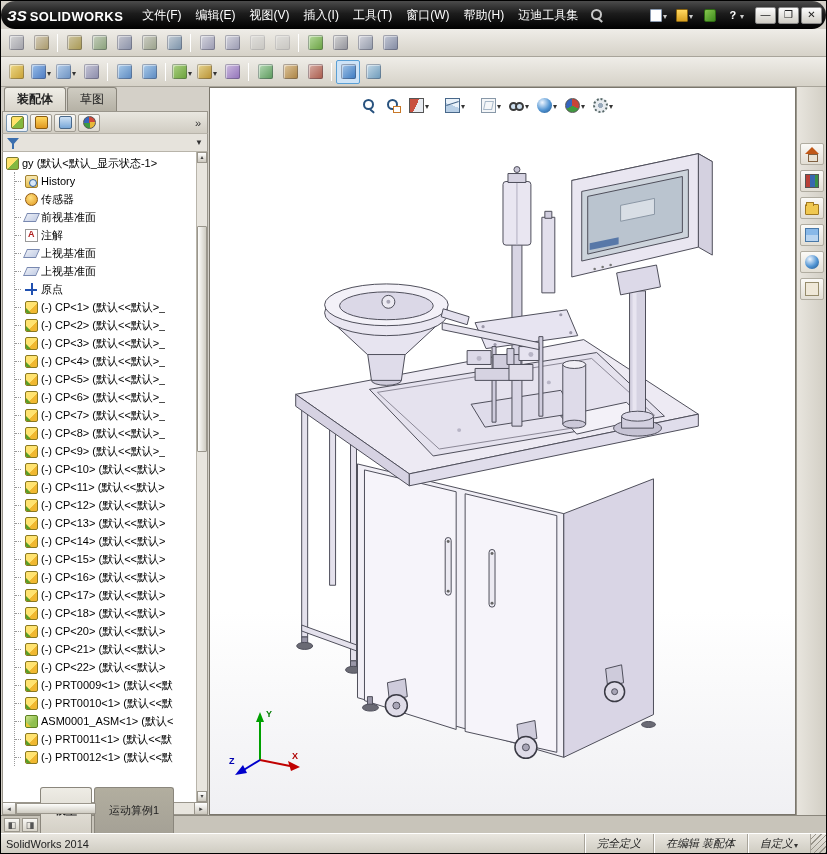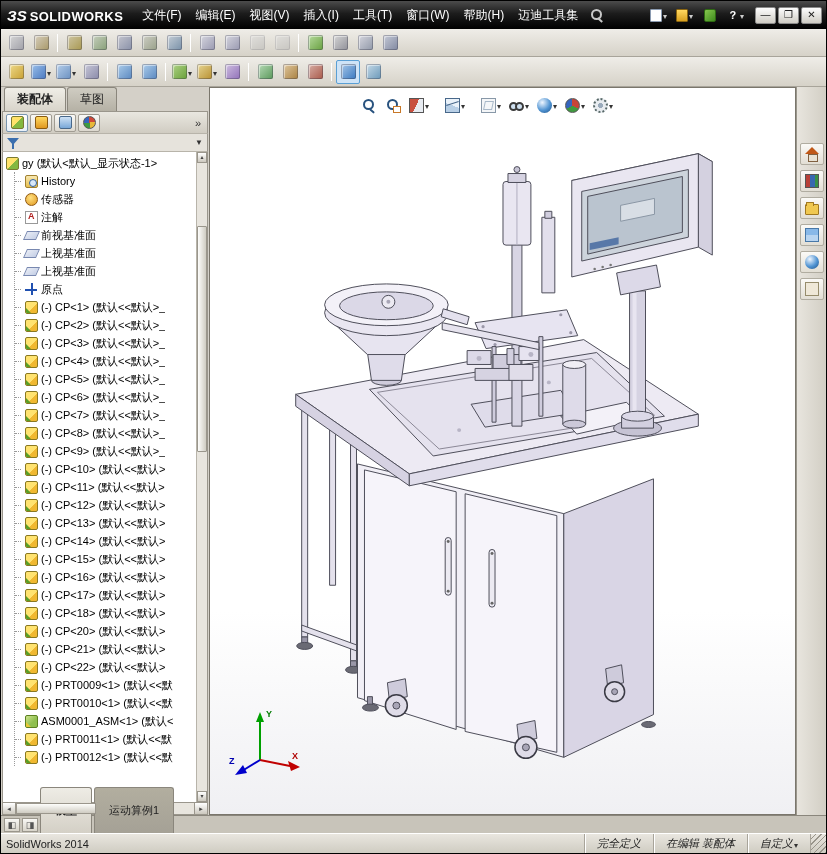--- a/index.html
+++ b/index.html
@@ -1,21 +1,21 @@
 <!DOCTYPE html>
 <html><head>
 <meta charset="utf-8">
 <style>
   * { box-sizing: border-box; margin: 0; padding: 0; }
   html,body { width:827px; height:854px; }
   body { font-family:"Liberation Sans","DejaVu Sans",sans-serif; font-size:12px; background:#d4d0c8; overflow:hidden; }
   #app { width:827px; height:854px; display:flex; flex-direction:column; border:1px solid #000; background:#d4d0c8; }
 
   
-  .titlebar { height:28px; flex:none; background:linear-gradient(#4c4c4c,#1c1c1c 45%,#000); display:flex; align-items:center; color:#fff; padding:0 4px; }
+  .titlebar { height:28px; flex:none; background:linear-gradient(#4c4c4c,#1c1c1c 45%,#000); display:flex; align-items:center; color:#fff; padding:0 4px;border-radius:14px; }
   .logo { display:flex; align-items:baseline; gap:3px; margin:0 12px 0 2px; }
   .logo-mark { font-style:italic; font-weight:bold; font-size:15px; }
   .logo-name { font-weight:bold; font-size:13px; letter-spacing:.4px; }
   .menus { display:flex; }
   .menu-item { padding:5px 7px; font-size:12px; white-space:nowrap; cursor:default; }
   .menu-pin { width:14px; height:14px; position:relative; margin:0 8px 0 4px; }
   .menu-pin::before { content:""; position:absolute; left:2px; top:1px; width:7px; height:7px; border:2px solid #c8c8c8; border-radius:50%; }
   .menu-pin::after { content:""; position:absolute; right:0; bottom:1px; width:6px; height:2px; background:#c8c8c8; transform:rotate(42deg); }
   .qa-group { display:flex; align-items:center; gap:3px; margin-left:auto; }
   .qa-btn { height:20px; min-width:22px; display:flex; align-items:center; justify-content:center; border:1px solid transparent; border-radius:2px; padding:0 2px; }
@@ -359,26 +359,26 @@
 
             <div class="tree-row">
                 <span class="ti ic-history"></span>
                 <span class="ti-label">History</span>
               </div>
                 <div class="tree-row">
                 <span class="ti ic-sensor"></span>
                 <span class="ti-label">传感器</span>
               </div>
                 <div class="tree-row">
+                <span class="ti ic-plane"></span>
+                <span class="ti-label">前视基准面</span>
+              </div>
+                <div class="tree-row">
                 <span class="ti ic-annotation"></span>
                 <span class="ti-label">注解</span>
-              </div>
-                <div class="tree-row">
-                <span class="ti ic-plane"></span>
-                <span class="ti-label">前视基准面</span>
               </div>
                 <div class="tree-row">
                 <span class="ti ic-plane"></span>
                 <span class="ti-label">上视基准面</span>
               </div>
                 <div class="tree-row">
                 <span class="ti ic-plane"></span>
                 <span class="ti-label">上视基准面</span>
               </div>
                 <div class="tree-row">

